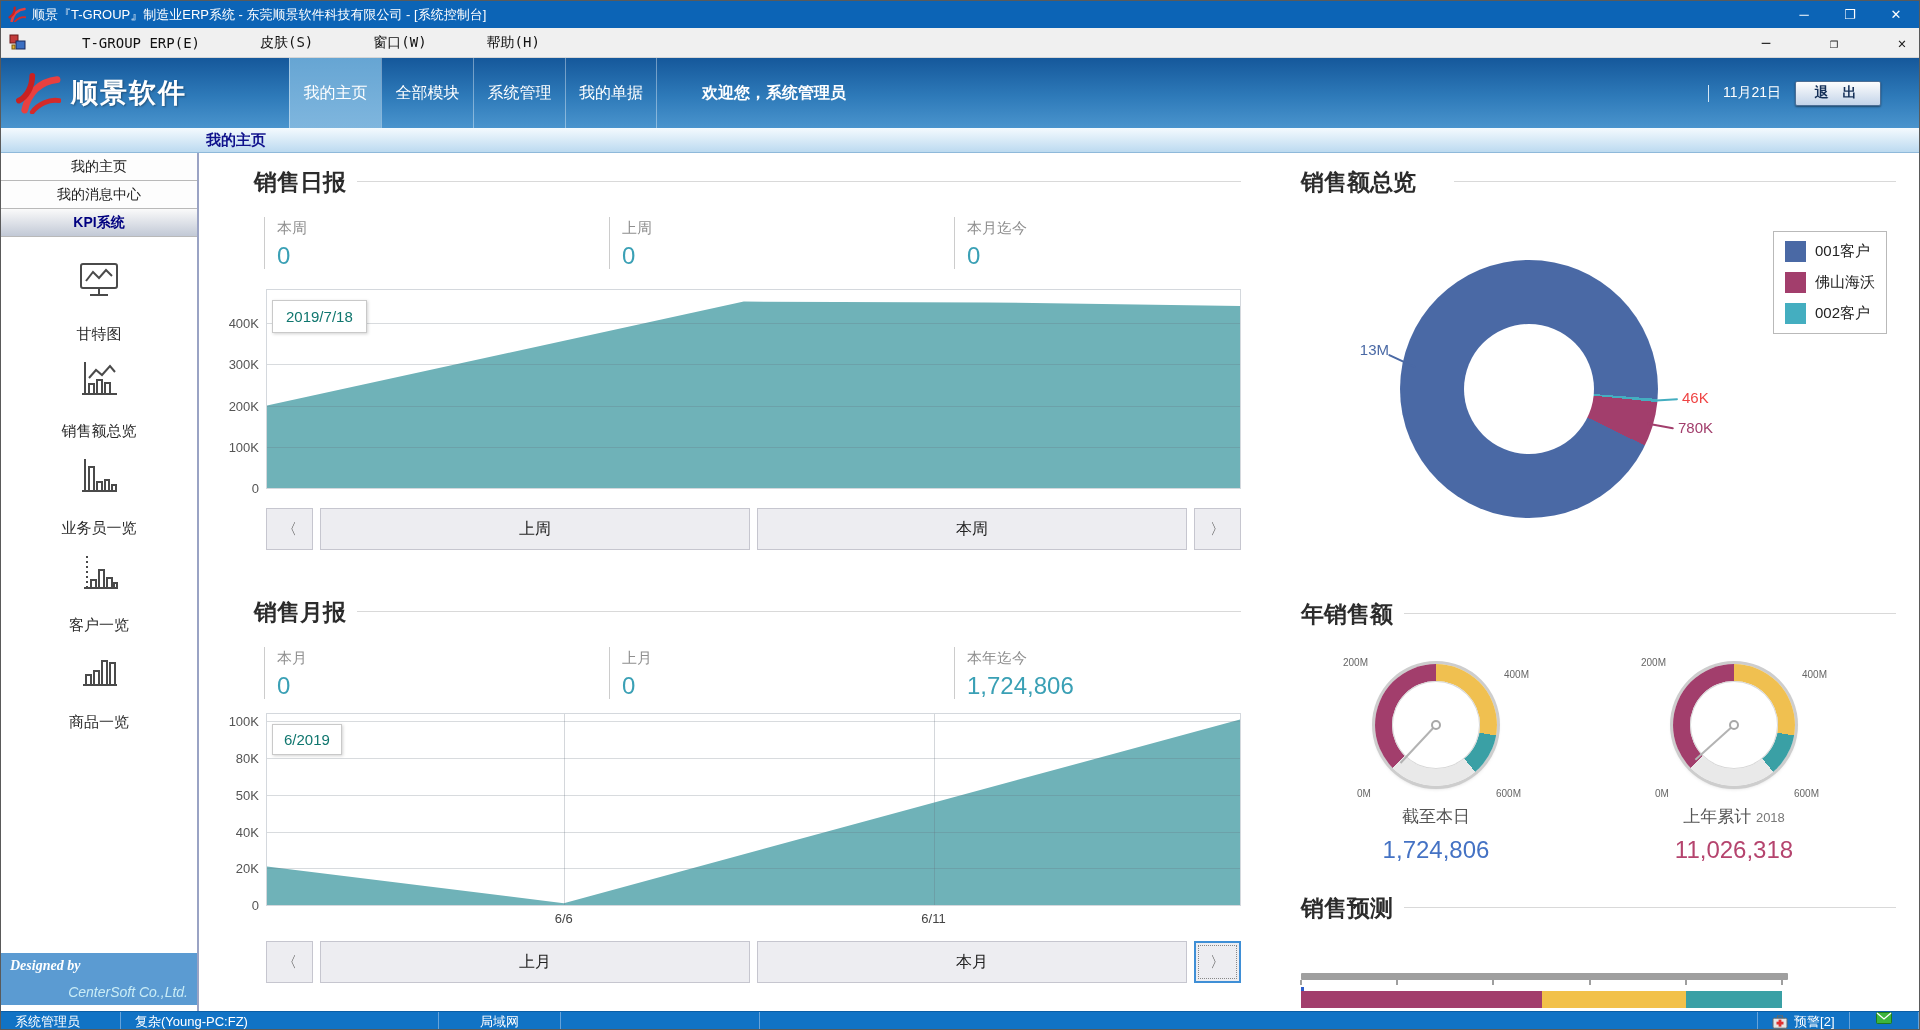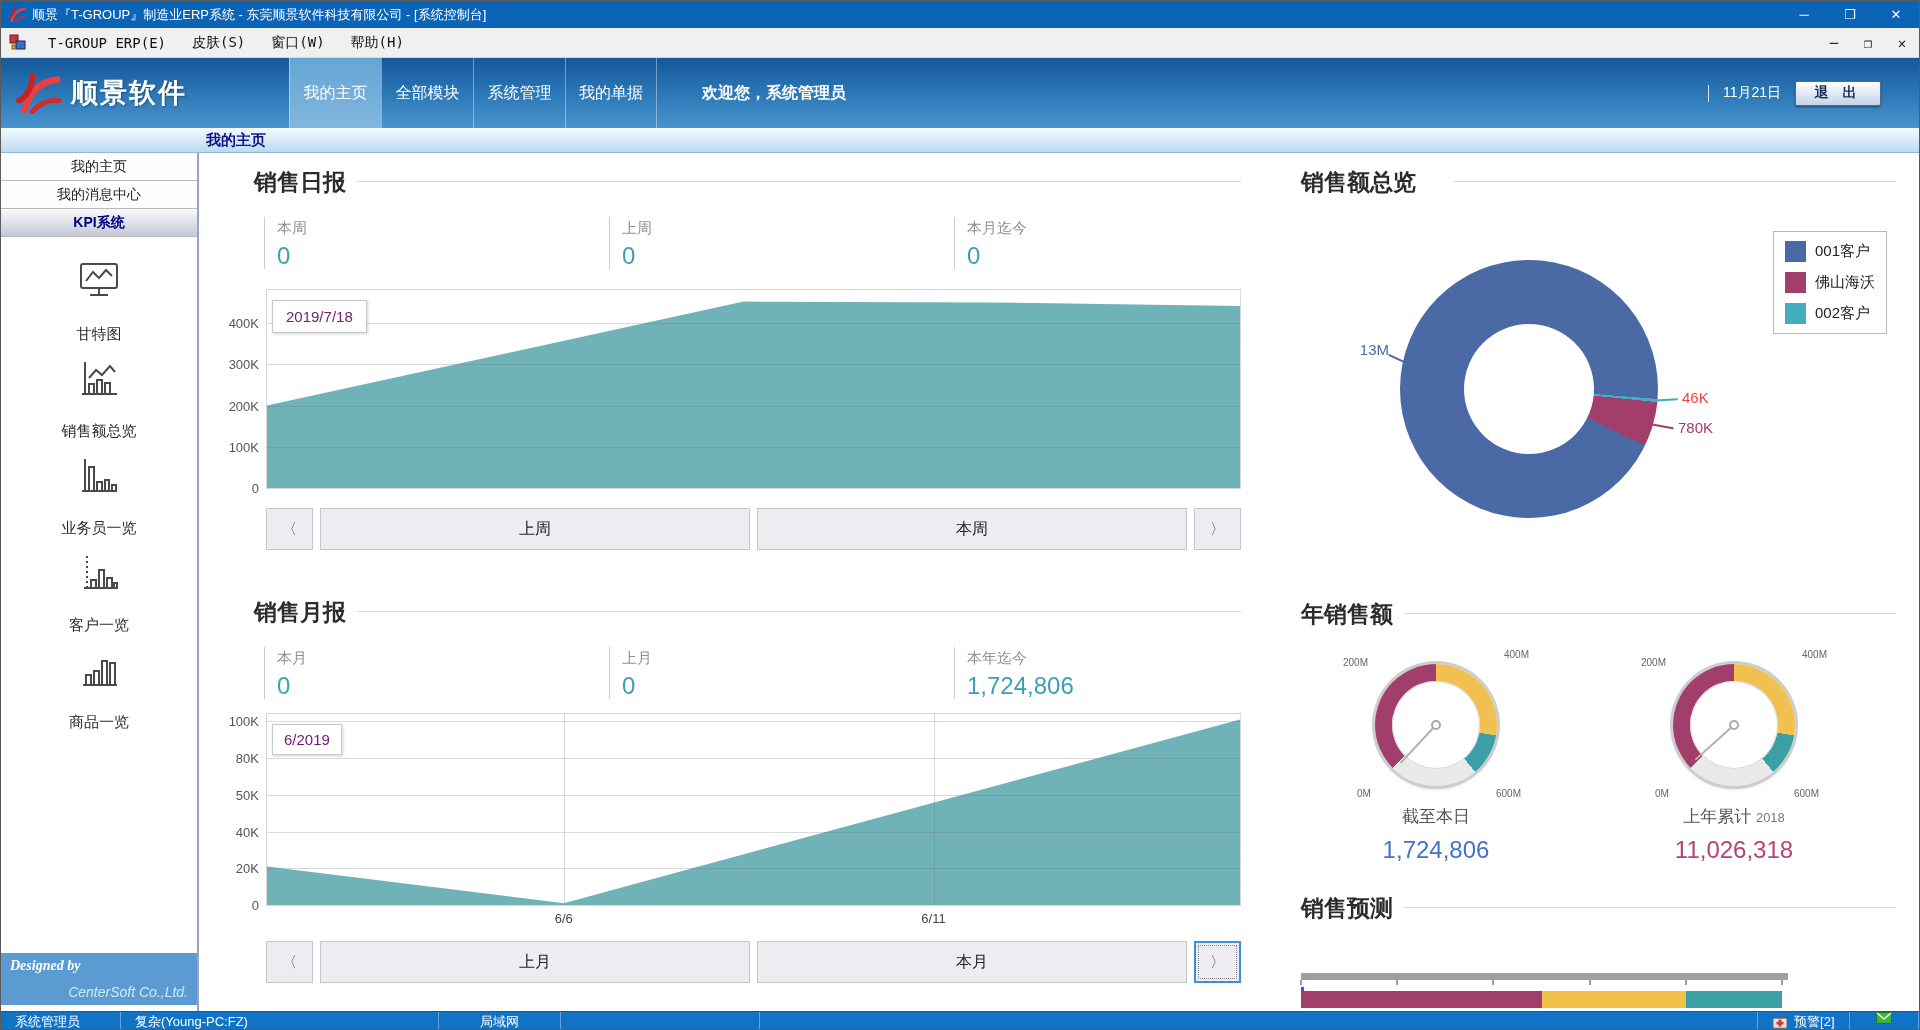--- a/index.html
+++ b/index.html
@@ -9,21 +9,21 @@
   .app{width:1920px;height:1030px;position:relative;background:#fff;overflow:hidden;border:1px solid #5a5a5a;}
 
   
   .titlebar{height:27px;background:#0c64b6;display:flex;align-items:center;color:#fff;font-size:13px;}
   .ticon{width:18px;height:18px;margin:0 6px 0 7px;flex:none;}
   .ttl{flex:1;white-space:nowrap;overflow:hidden;}
   .wbtn{width:46px;height:27px;display:flex;align-items:center;justify-content:center;font-size:13px;color:#fff;cursor:default;}
 
   
   .menubar{height:30px;background:#f0f0f0;display:flex;align-items:center;font-size:14px;color:#111;
-    font-family:"DejaVu Sans Mono","Liberation Sans",sans-serif;border-bottom:1px solid #d6d6d6;}
+    font-family:"DejaVu Sans Mono","Liberation Sans",sans-serif;border-bottom:1px solid #d6d6d6;gap:34px;}
   .micon{width:17px;height:17px;margin:0 9px 0 8px;flex:none;}
   .menu-item{padding:0 13px;height:100%;display:flex;align-items:center;}
   .mspacer{flex:1;}
   .mbtn{width:34px;text-align:center;color:#222;font-size:14px;}
 
   
   .header{height:70px;background:linear-gradient(180deg,#15589b 0%,#2e7ab9 55%,#4a94cd 100%);display:flex;align-items:stretch;position:relative;}
   .logo{width:288px;display:flex;align-items:center;padding-left:14px;gap:10px;}
   .logo-text{color:#fff;font-size:27px;font-weight:bold;letter-spacing:2px;text-shadow:1px 1px 2px rgba(0,0,0,.35);}
   .tabs{display:flex;}
@@ -62,21 +62,21 @@
   .stat{position:absolute;border-left:1px solid #ccc;padding:2px 0 0 12px;width:335px;height:52px;}
   .stat .sl{font-size:15px;color:#8f8f8f;}
   .stat .sv{font-size:24px;color:#3aa0b5;margin-top:4px;}
 
   .plot{position:absolute;border:1px solid #d4d8dd;background:#fff;}
   .plot svg{position:absolute;inset:0;width:100%;height:100%;}
   .gridline-h{position:absolute;left:0;right:0;height:1px;background:rgba(100,110,125,.25);}
   .gridline-v{position:absolute;top:0;bottom:0;width:1px;background:rgba(100,110,125,.28);}
   .ytick{position:absolute;right:calc(100% + 8px);transform:translateY(-50%);font-size:13px;color:#555;white-space:nowrap;}
   .xtick{position:absolute;top:calc(100% + 6px);transform:translateX(-50%);font-size:13px;color:#444;}
-  .tooltip{position:absolute;left:5px;top:10px;background:#fff;border:1px solid #c9c9c9;box-shadow:1px 1px 3px rgba(0,0,0,.18);padding:7px 13px;font-size:15px;color:#701a75;z-index:5;}
+  .tooltip{position:absolute;left:5px;top:10px;background:#fff;border:1px solid #c9c9c9;box-shadow:1px 1px 3px rgba(0,0,0,.18);padding:7px 13px;font-size:15px;color:#0f766e;z-index:5;}
 
   .nav-row{position:absolute;display:flex;gap:7px;height:42px;}
   .chev-btn{width:47px;flex:none;background:#ededf1;border:1px solid #c6c6cf;display:flex;align-items:center;justify-content:center;font-size:15px;color:#555;cursor:default;}
   .nav-btn{flex:1;background:#ededf1;border:1px solid #c6c6cf;display:flex;align-items:center;justify-content:center;font-size:16px;color:#222;cursor:default;}
   .chev-btn.focused{border:2px solid #3f8fd6;outline:1px dotted #888;outline-offset:-5px;}
 
   
   .donut{position:absolute;border-radius:50%;}
   .donut::after{content:"";position:absolute;inset:64px;background:#fff;border-radius:50%;}
   .legend{position:absolute;border:1px solid #b9b9b9;background:#fff;padding:9px 11px;display:flex;flex-direction:column;gap:10px;}
@@ -87,21 +87,21 @@
   .leader{position:absolute;height:2px;border-radius:1px;}
 
   
   .gauge-col{position:absolute;width:260px;display:flex;flex-direction:column;align-items:center;}
   .gauge-wrap{position:relative;width:210px;height:152px;}
   .gauge{position:absolute;left:44px;top:15px;width:122px;height:122px;border-radius:50%;box-shadow:0 0 0 3px #cdcdcd,0 2px 4px rgba(0,0,0,.25);}
   .gauge::after{content:"";position:absolute;inset:17px;background:#fff;border-radius:50%;box-shadow:inset 0 0 0 1px #d8d8d8;z-index:1;}
   .needle{position:absolute;left:calc(50% - 1px);top:50%;width:2px;height:52px;background:#b3b3b3;transform-origin:50% 0;z-index:2;}
   .pivot{position:absolute;left:calc(50% - 5px);top:calc(50% - 5px);width:10px;height:10px;border:2px solid #a8a8a8;background:#fff;border-radius:50%;z-index:3;}
   .gtick{position:absolute;font-size:10px;color:#666;}
-  .gtick.tl{left:12px;top:8px;}  .gtick.tr{right:12px;top:0;margin-left:8px;}
+  .gtick.tl{left:12px;top:8px;}  .gtick.tr{right:12px;top:20px;margin-left:8px;}
   .gtick.bl{left:26px;bottom:2px;} .gtick.br{right:20px;bottom:2px;}
   .gcaption{font-size:17px;color:#555;margin-top:4px;}
   .gcaption .yr{font-size:13px;color:#777;}
   .gvalue{font-size:24px;margin-top:8px;}
 
   
   .forecast{position:absolute;width:596px;}
   .ftick{position:absolute;top:0;transform:translateX(-50%);font-size:13px;color:#555;}
   .ruler{position:absolute;left:0;top:24px;height:7px;width:487px;background:#9f9f9f;border-radius:1px;}
   .rtick{position:absolute;top:31px;width:2px;height:5px;background:#9f9f9f;transform:translateX(-50%);}

